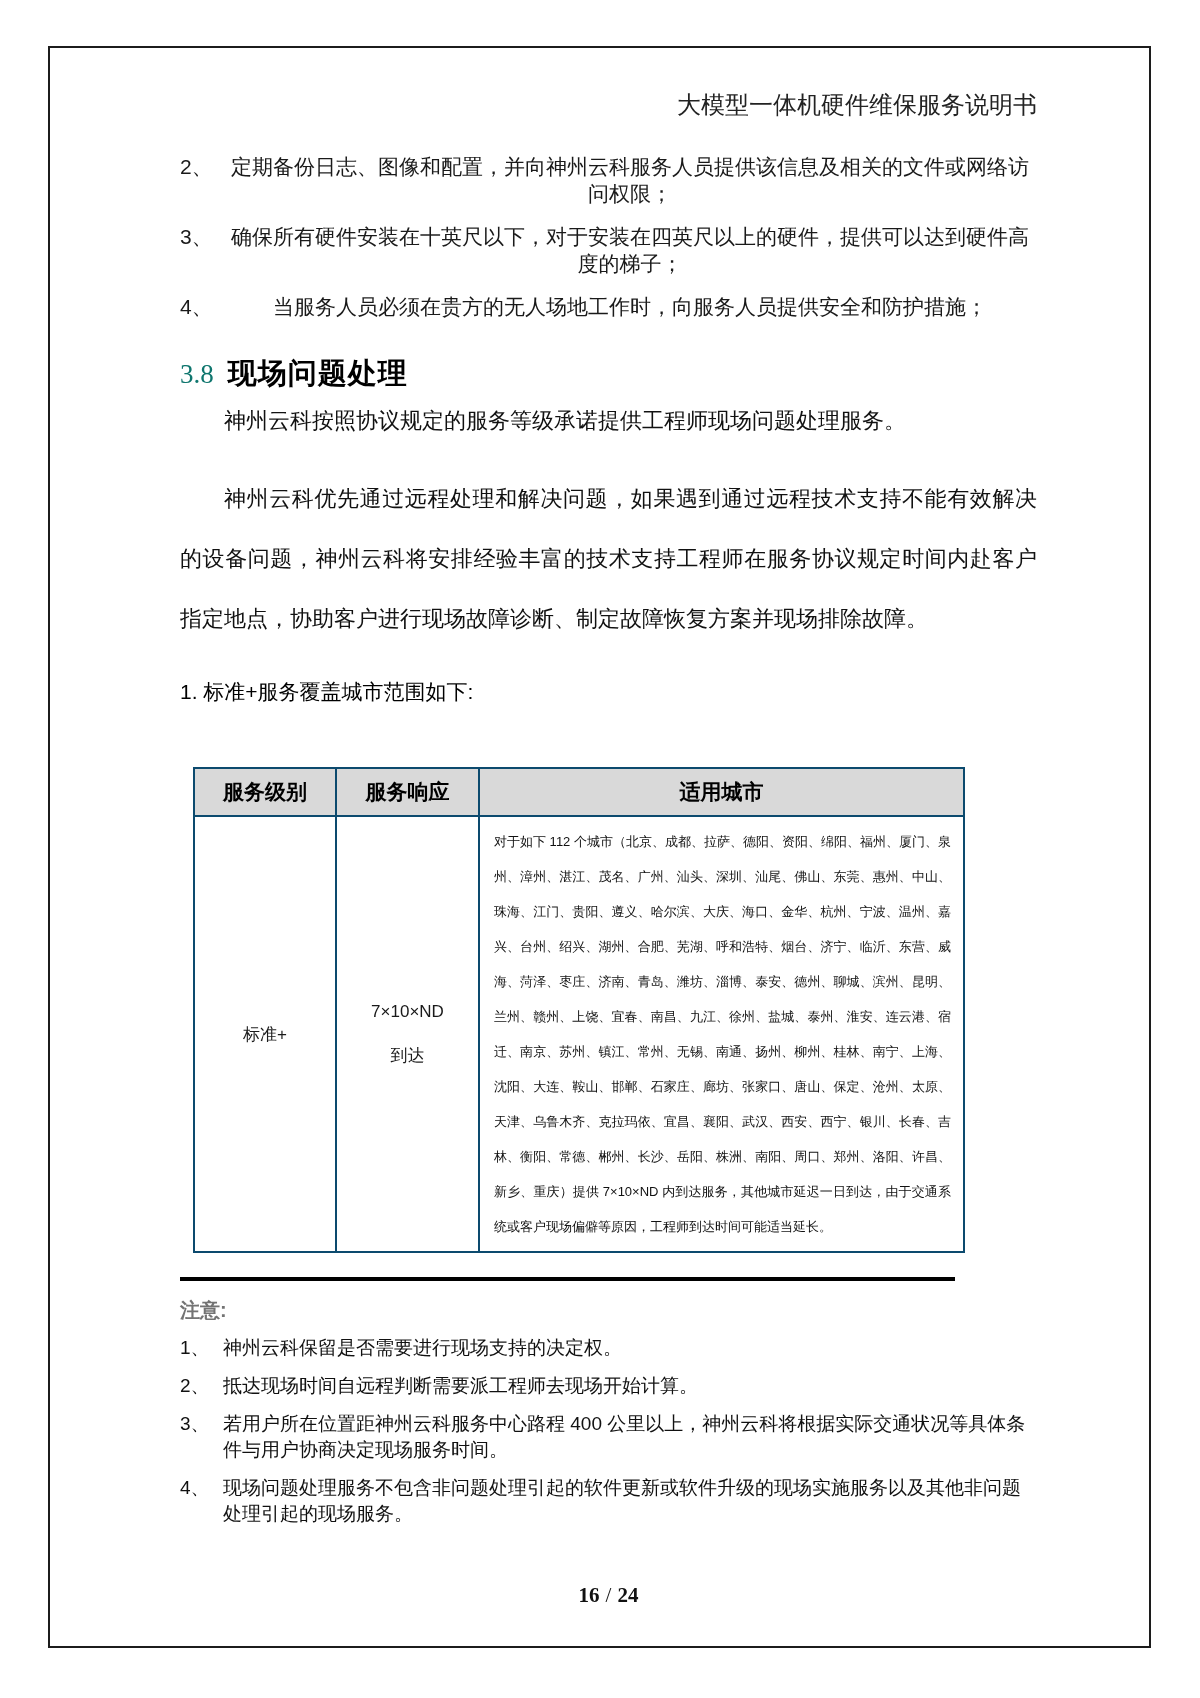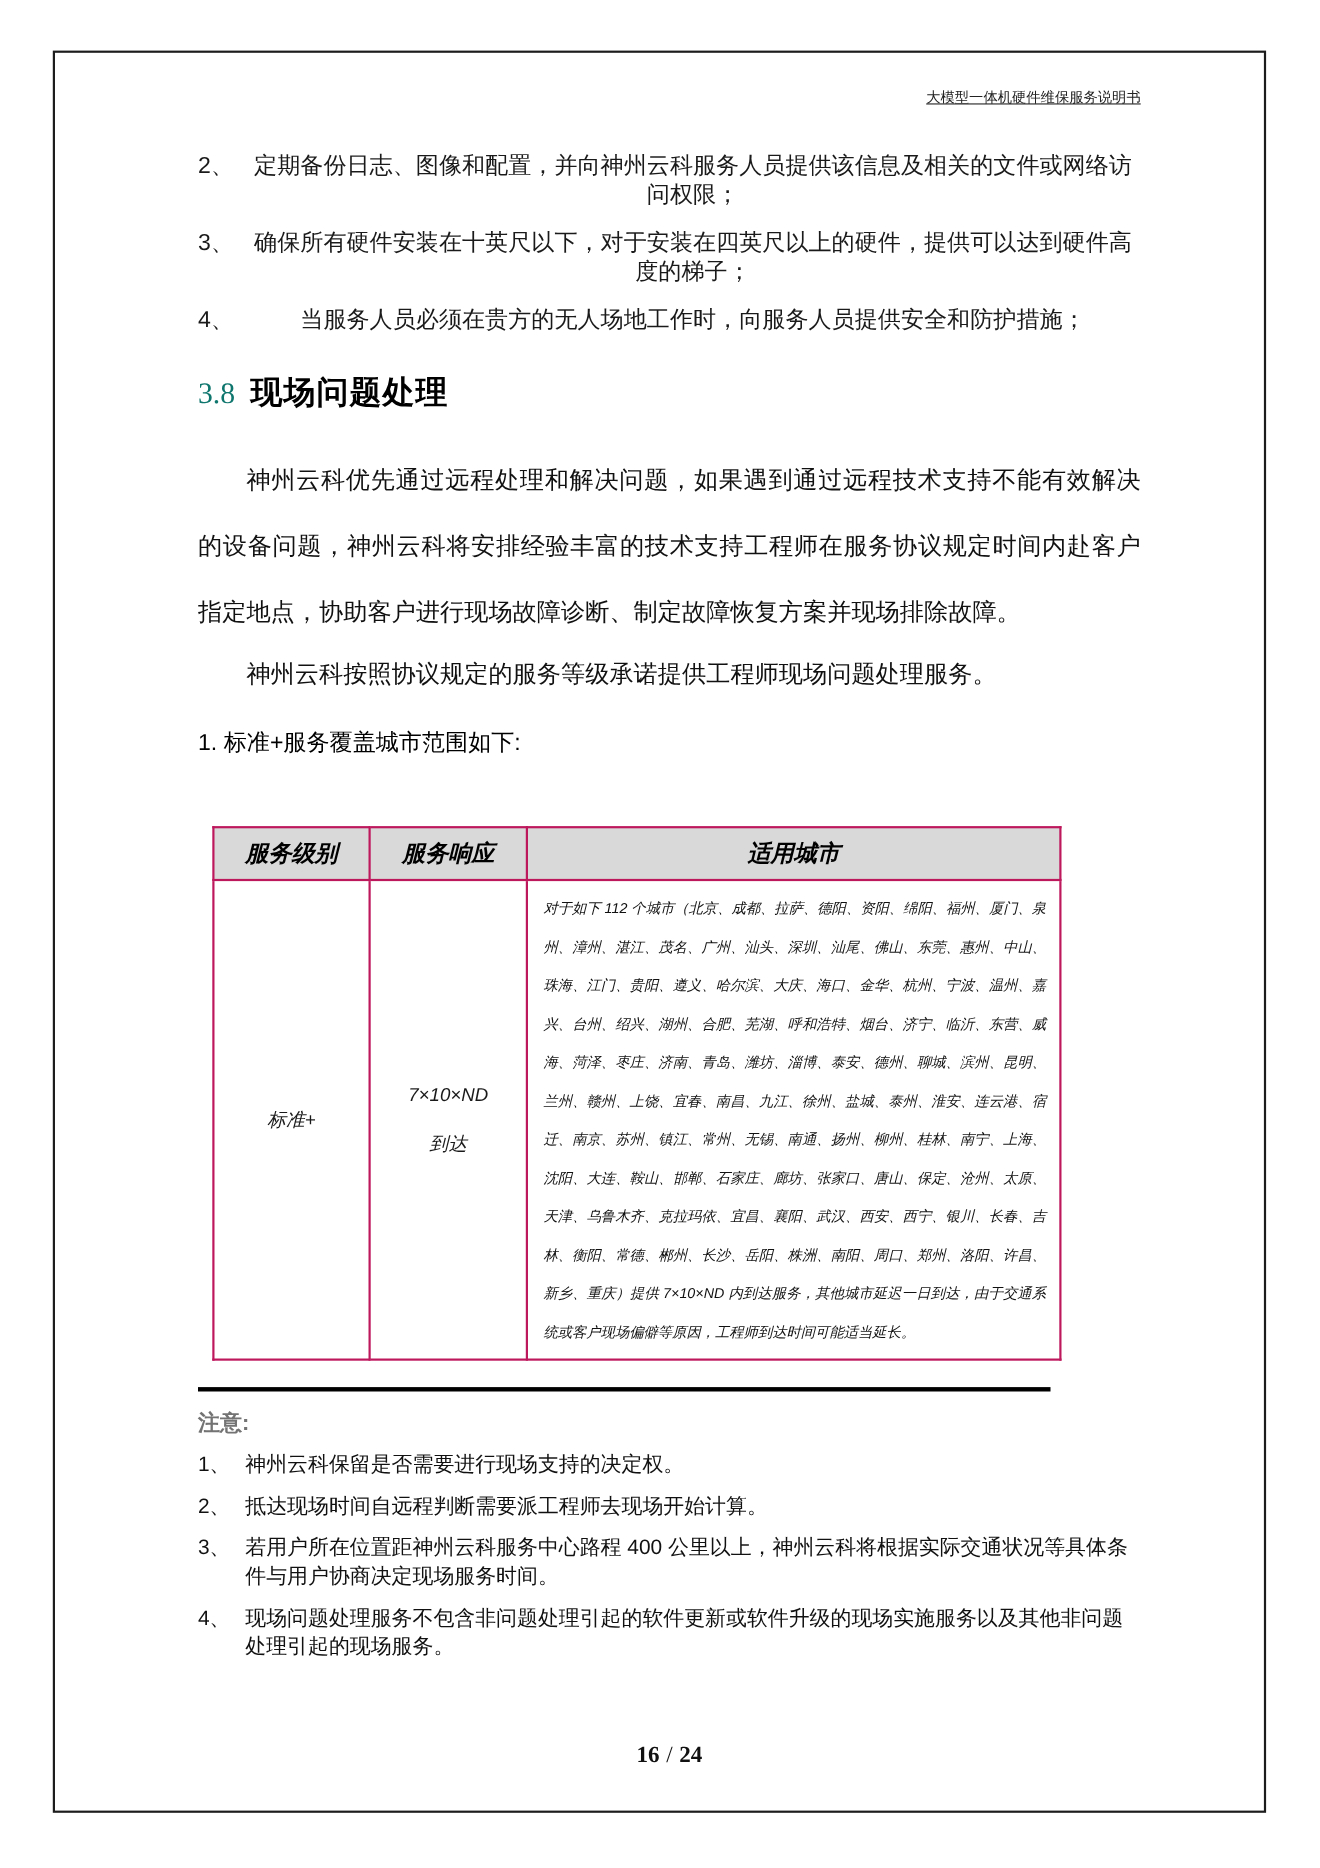--- a/index.html
+++ b/index.html
@@ -19,27 +19,26 @@
     border:2px solid #1c1c1c;
     pointer-events:none;
   }
   .content {
     position:absolute;
     left:180px; top:45px;
     width:857px;
   }
 
   .doc-header {
-    margin-top:32px;
+    margin-top:48px;
     text-align:right;
     font-family:"Liberation Serif", serif;
-    font-size:13px;
+    font-size:24px;
     line-height:24px;
     color:#222;
-    text-decoration:underline;
   }
 
   .prelist { margin-top:36px; }
   .list-row { display:flex; font-size:21px; line-height:27px; margin-top:16px; }
   .list-row:first-child { margin-top:0; }
   .list-num { width:43px; flex:0 0 43px; }
   .list-text { flex:1;text-align:center; }
 
   .section-heading { margin-top:36px; line-height:34px; white-space:nowrap; }
   .sec-num {
@@ -72,21 +71,21 @@
     color:#000;
   }
 
   table.svc {
     margin-top:60px;
     margin-left:13px;
     width:772px;
     border-collapse:collapse;
     table-layout:fixed;
   }
-  table.svc th, table.svc td { border:2px solid #be185d;font-style:italic; }
+  table.svc th, table.svc td { border:2px solid #0c4a6e; }
   table.svc th {
     background:#d9d9d9;
     font-size:21px; font-weight:bold;
     height:48px; text-align:center;
     color:#000;
   }
   td.cell-level {
     text-align:center; vertical-align:middle;
     font-size:17px;
   }
@@ -155,22 +154,22 @@
       <div class="list-row">
         <span class="list-num">4、</span>
         <span class="list-text">当服务人员必须在贵方的无人场地工作时，向服务人员提供安全和防护措施；</span>
       </div>
     </div>
 
     <div class="section-heading">
       <span class="sec-num">3.8</span><span class="sec-title">现场问题处理</span>
     </div>
 
+    <p class="body-para second">神州云科按照协议规定的服务等级承诺提供工程师现场问题处理服务。</p>
     <p class="body-para">神州云科优先通过远程处理和解决问题，如果遇到通过远程技术支持不能有效解决的设备问题，神州云科将安排经验丰富的技术支持工程师在服务协议规定时间内赴客户指定地点，协助客户进行现场故障诊断、制定故障恢复方案并现场排除故障。</p>
-    <p class="body-para second">神州云科按照协议规定的服务等级承诺提供工程师现场问题处理服务。</p>
 
     <div class="lead-in">1. 标准+服务覆盖城市范围如下:</div>
 
     <table class="svc">
       <colgroup>
         <col style="width:142px">
         <col style="width:143px">
         <col>
       </colgroup>
       <thead>

